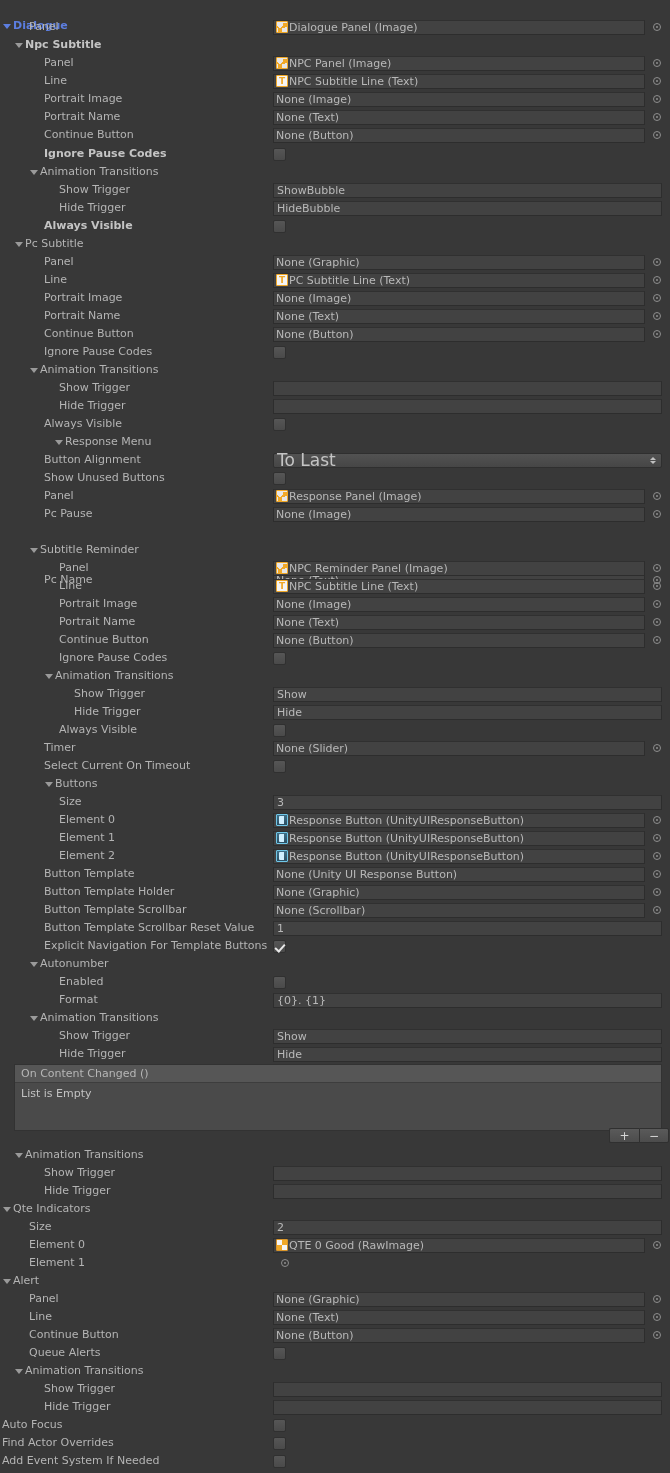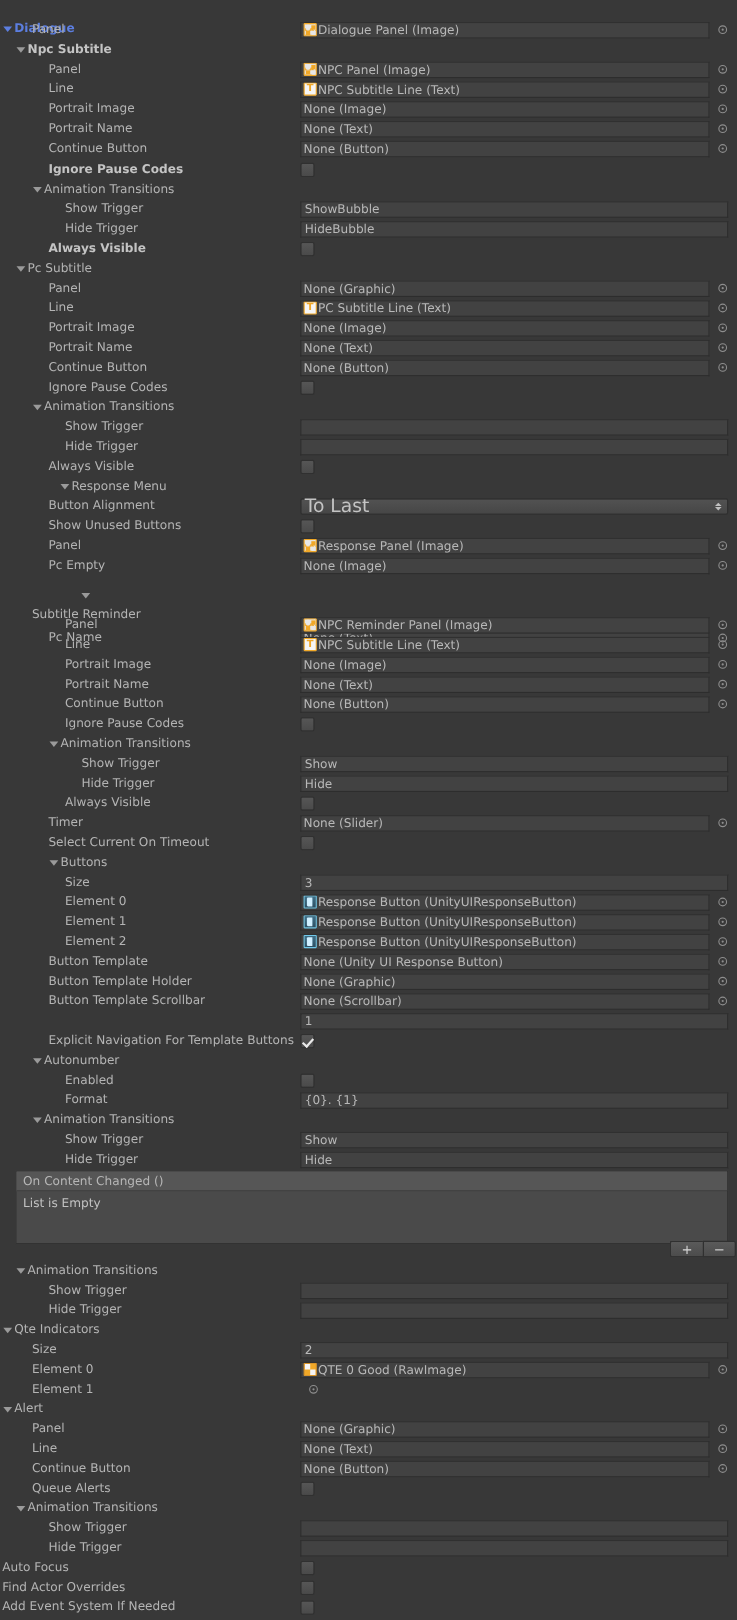--- a/index.html
+++ b/index.html
@@ -530,41 +530,41 @@
   <span class="val">
     <span class="objfield">
         <span class="aicon image"></span>
         <span class="txt">Response Panel (Image)</span>
       </span>
     <span class="picker"></span>
   </span>
 </div>
 
 <div class="row" style="top:505px;position:absolute;left:0;right:0;">
-  <span class="lbl i3">Pc Empty</span>
+  <span class="lbl i3">Pc Pause</span>
   <span class="val">
     <span class="objfield">
         <span class="txt">None (Image)</span>
       </span>
     <span class="picker"></span>
   </span>
 </div>
 
 <div class="row" style="top:523px;position:absolute;left:0;right:0;margin-top:48px;">
   <span class="lbl i3">Pc Name</span>
   <span class="val">
     <span class="objfield">
         <span class="txt">None (Text)</span>
       </span>
     <span class="picker"></span>
   </span>
 </div>
 
 <div class="row" style="top:541px;position:absolute;left:0;right:0;">
-  <span class="lbl i2" style="display:flex;align-items:center;flex-direction:column;">
+  <span class="lbl i2" style="display:flex;align-items:center;">
     <span class="fold"></span>
     <span>Subtitle Reminder</span>
   </span>
 </div>
 
 <div class="row" style="top:559px;position:absolute;left:0;right:0;">
   <span class="lbl i4">Panel</span>
   <span class="val">
     <span class="objfield">
         <span class="aicon image"></span>
@@ -738,20 +738,21 @@
   <span class="lbl i3">Button Template Scrollbar</span>
   <span class="val">
     <span class="objfield">
         <span class="txt">None (Scrollbar)</span>
       </span>
     <span class="picker"></span>
   </span>
 </div>
 
 <div class="row" style="top:919px;position:absolute;left:0;right:0;">
+  <span class="lbl i3">Button Template Scrollbar Reset Value</span>
   <span class="val">
     <span class="textfield">1</span>
   </span>
 </div>
 
 <div class="row" style="top:937px;position:absolute;left:0;right:0;">
   <span class="lbl i3">Explicit Navigation For Template Buttons</span>
   <span class="val">
       <span class="cbox checked"></span>
     </span>

